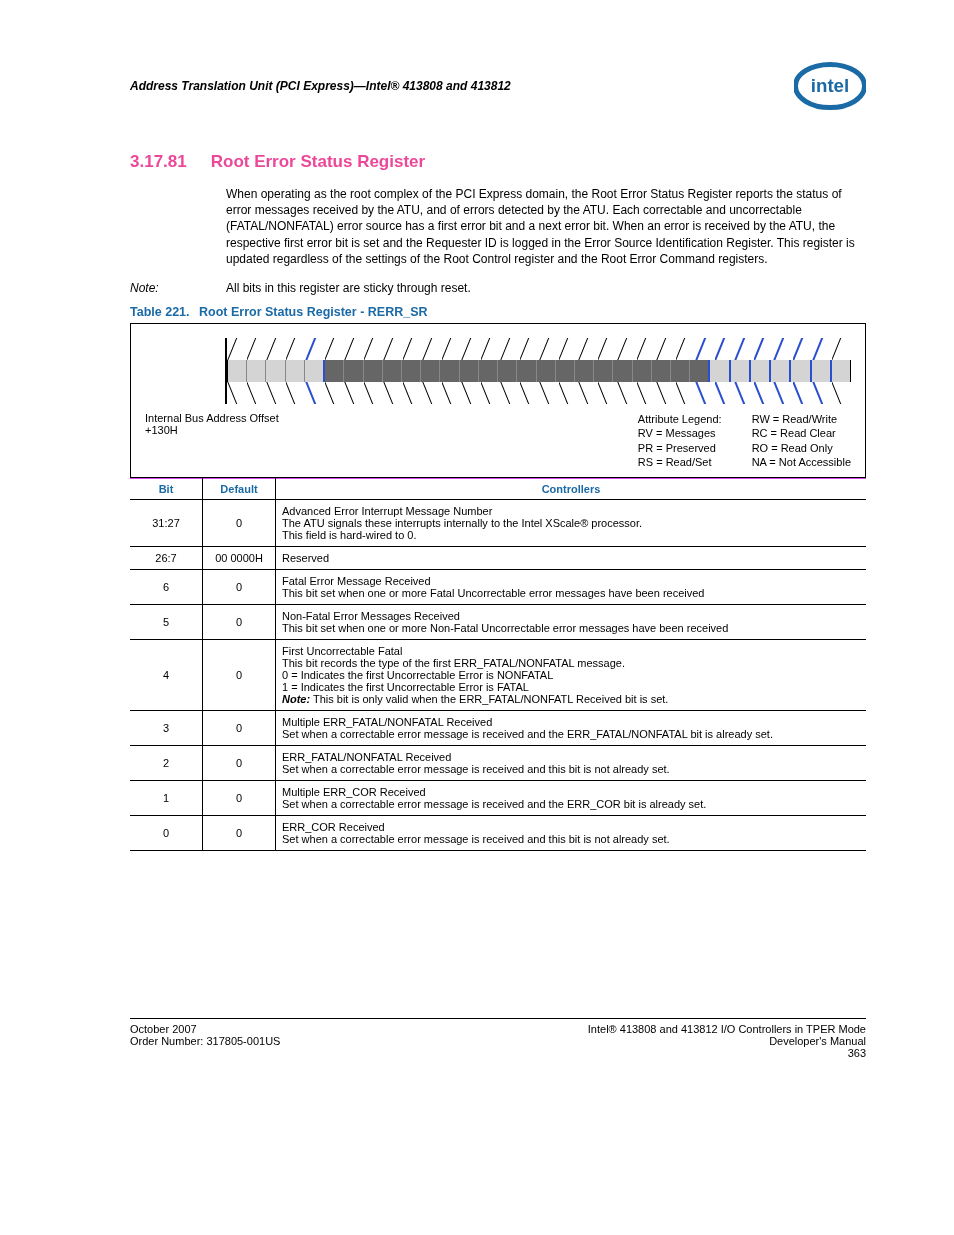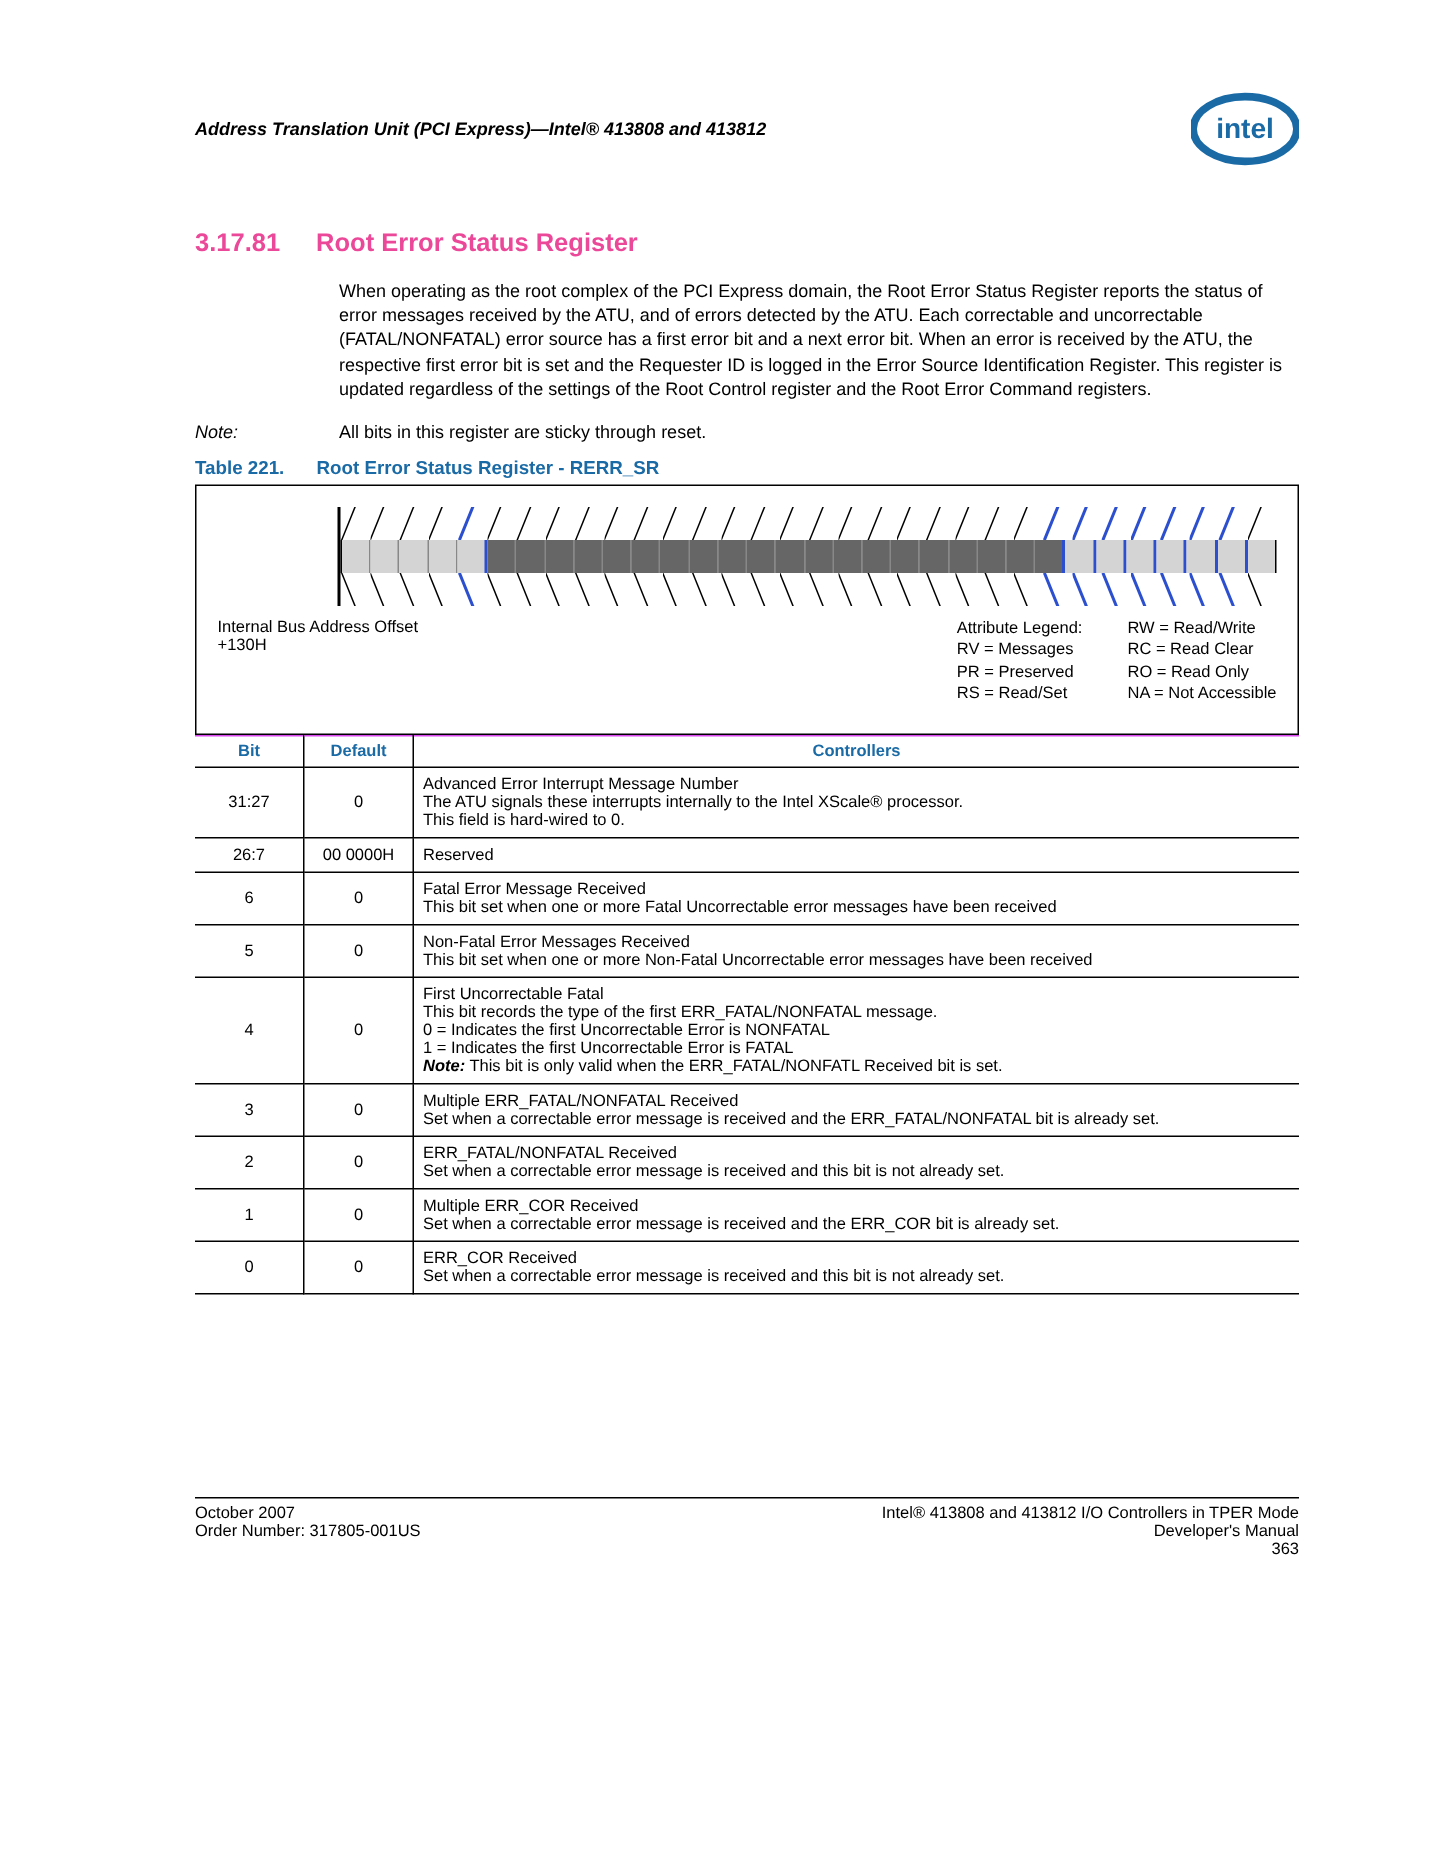--- a/index.html
+++ b/index.html
@@ -59,24 +59,24 @@
   .note-label {
     width:96px;
     font-style: italic;
   }
   .table-caption {
     color:#1a6aa6;
     font-weight:bold;
     font-size:12.5px;
     margin-bottom:4px;
   }
-  .table-caption .tn { margin-right:18px; }
+  .table-caption .tn { margin-right:6px; }
   .register-diagram {
     border:1px solid #000;
-    padding:14px 14px 20px 14px;
+    padding:14px 14px 8px 14px;
     font-size:11px;
   }
   .bitbar-wrap { margin-left:80px; margin-bottom:8px; }
   .bitbar {
     display:flex;
     height:22px;
     border-left:1px solid #000;
     border-right:1px solid #000;
   }
   .bitcell {
@@ -156,21 +156,21 @@
     width:60px;
   }
   table.regtable th.c1, table.regtable th.c2{
     border-right:1px solid #000;
     width:60px;
   }
   .footer{
     position:absolute;
     left:130px;
     right:88px;
-    bottom:56px;
+    bottom:36px;
     border-top:1px solid #000;
     padding-top:4px;
     font-size:11px;
     display:flex;
     justify-content:space-between;
   }
   .footer .right{text-align:right;}
 </style>
 </head>
 <body>

